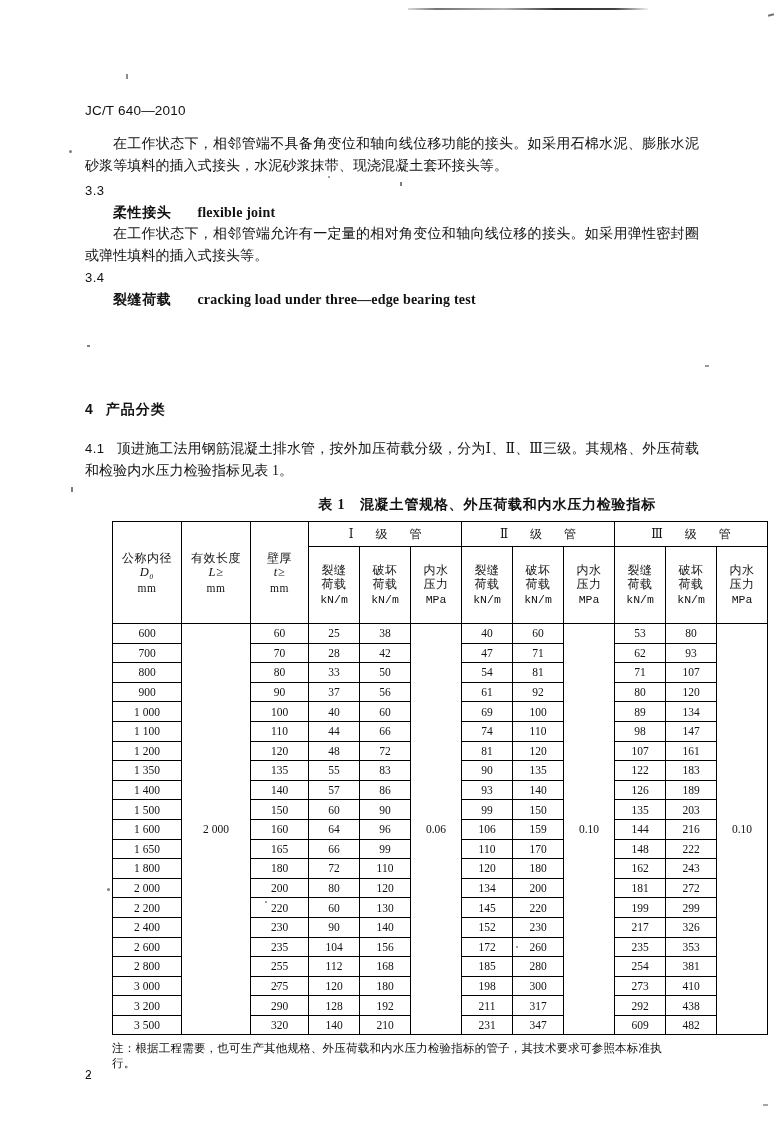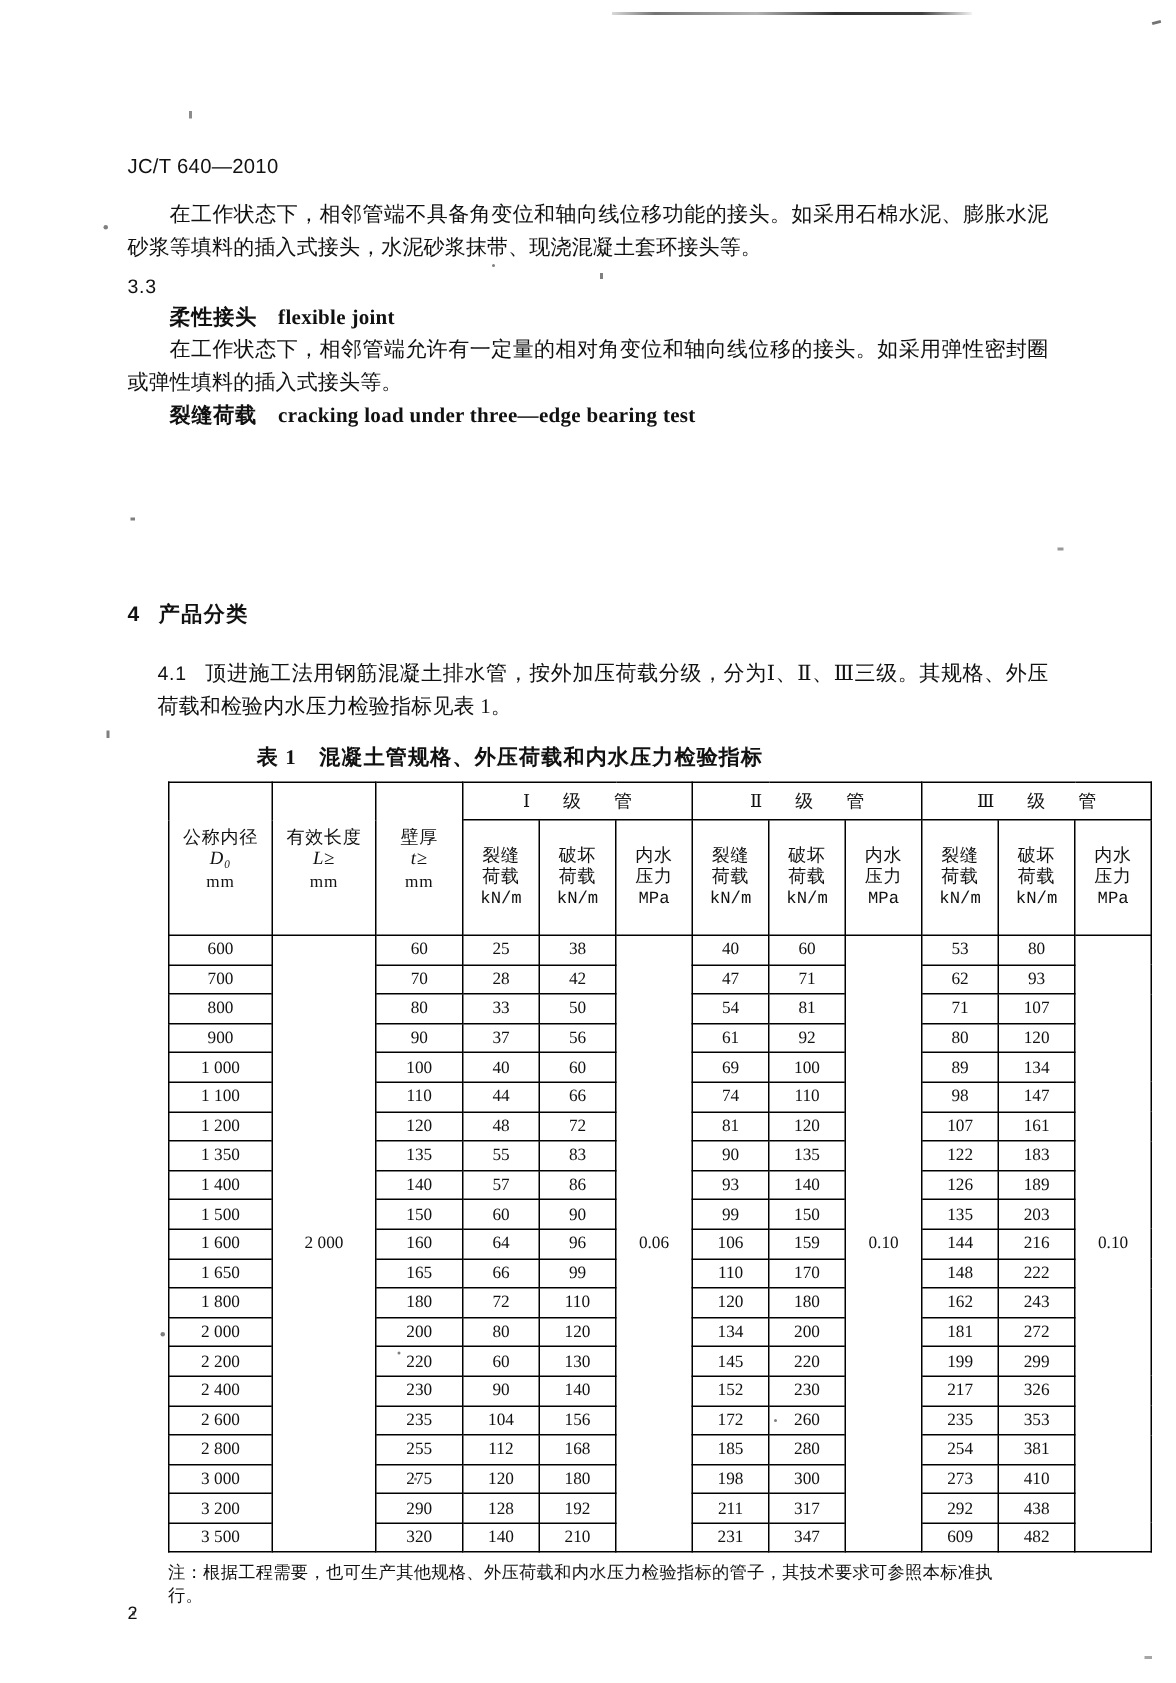--- a/index.html
+++ b/index.html
@@ -70,57 +70,56 @@
     width: 614px;
     font-size: 14px;
     line-height: 21.5px;
   }
   .para {
     text-indent: 28px;
     text-align: justify;
     text-justify: inter-ideograph;
     letter-spacing: 0.1px;
   }
-  .para.noindent { text-indent: 0; margin-left: 20px; }
+  .para.noindent { text-indent: 0; }
   .clause-num {
     font-family: "Liberation Sans", sans-serif;
     font-size: 13px;
     letter-spacing: 0.5px;
   }
   .term-line {
     text-indent: 28px;
     font-size: 14px;
   }
   .term-cn {
     font-weight: bold;
     letter-spacing: 0.6px;
   }
   .term-en {
     font-weight: bold;
-    margin-left: 14px;
+    margin-left: 26px;
     letter-spacing: 0.2px;
   }
 
   .sec-head {
     position: absolute;
     left: 85px;
     font-size: 14px;
     font-weight: bold;
     letter-spacing: 1px;
   }
   .sec-head .num { font-family: "Liberation Sans", sans-serif; margin-right: 12px; font-weight: bold;}
 
   .table-caption {
     position: absolute;
     left: 0; width: 656px;
-    text-align: center;
+    text-align: right;
     font-size: 14px;
     font-weight: bold;
     letter-spacing: 0.8px;
-    margin-left: 12px;
   }
 
   
   .tbl-wrap {
     position: absolute;
     left: 112px;
     top: 521px;
     width: 560px;
   }
   table.spec {
@@ -214,20 +213,21 @@
 
   <div class="body-block" style="top:180px;">
     <div class="clause-num">3.3</div>
     <div class="term-line">
       <span class="term-cn">柔性接头</span><span class="term-en">flexible joint</span>
     </div>
     <div class="para">在工作状态下，相邻管端允许有一定量的相对角变位和轴向线位移的接头。如采用弹性密封圈或弹性填料的插入式接头等。</div>
   </div>
 
   <div class="body-block" style="top:267px;">
+    <div class="clause-num">3.4</div>
     <div class="term-line">
       <span class="term-cn">裂缝荷载</span><span class="term-en">cracking load under three—edge bearing test</span>
     </div>
   </div>
 
 
   <div class="sec-head" style="top:401px;">
     <span class="num">4</span><span>产品分类</span>
   </div>
 

